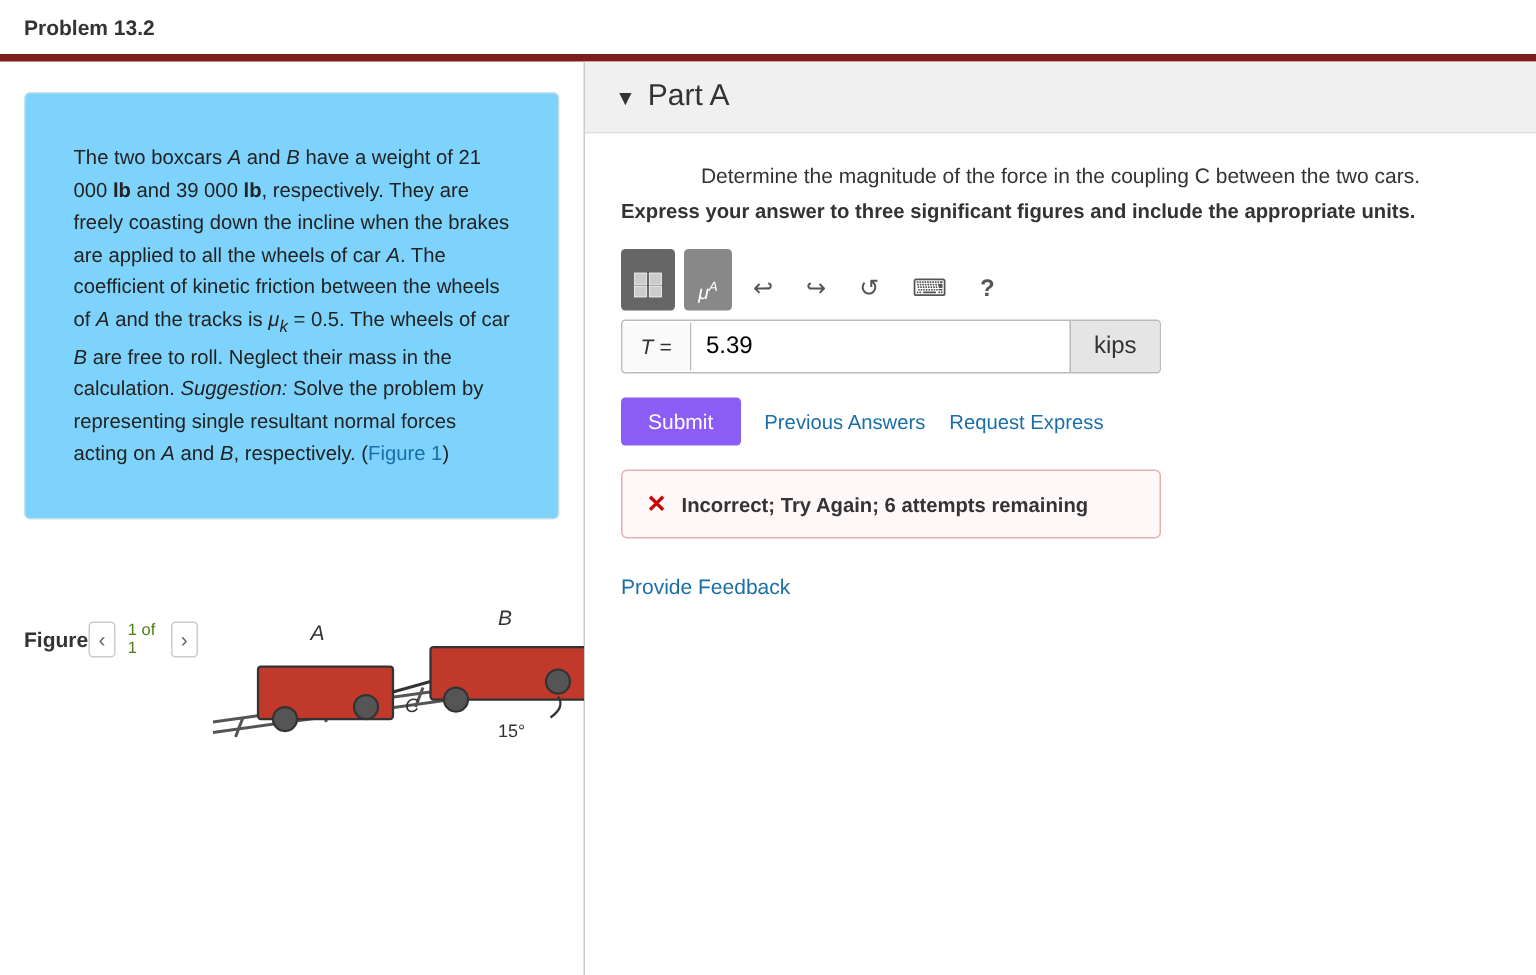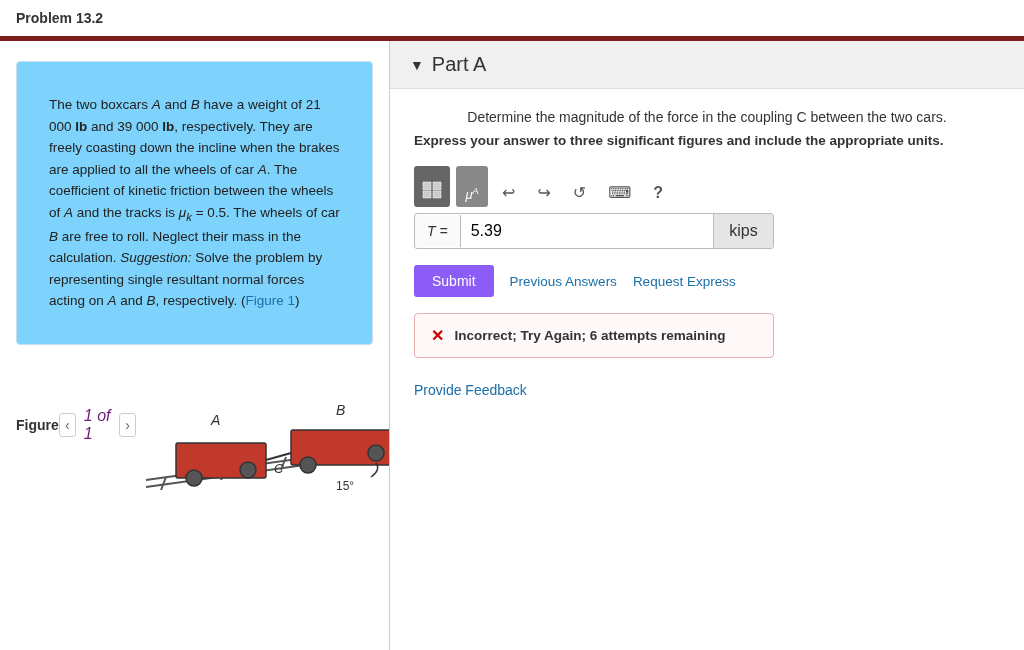--- a/index.html
+++ b/index.html
@@ -74,23 +74,22 @@
       height: 24px;
       cursor: pointer;
       font-size: 14px;
       display: flex;
       align-items: center;
       justify-content: center;
       color: #666;
     }
 
     .figure-nav span {
-      font-size: 16px;
-      color: #701a75;
-      font-style: italic;
+      font-size: 11px;
+      color: #4d7c0f;
     }
 
     .figure-image {
       width: 100%;
       height: 130px;
       display: flex;
       align-items: center;
       justify-content: center;
       position: relative;
     }

